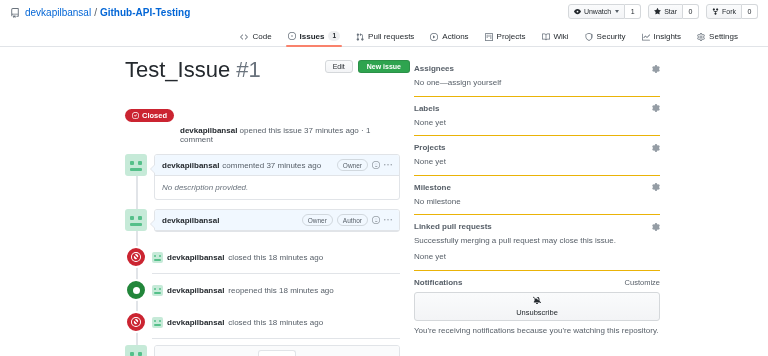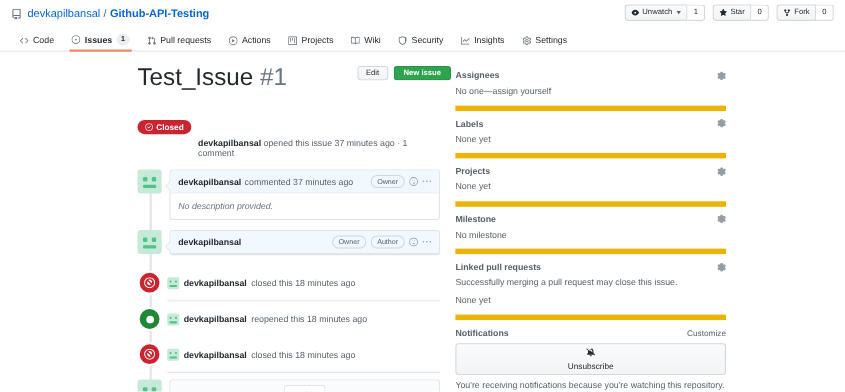--- a/index.html
+++ b/index.html
@@ -51,23 +51,24 @@
     padding: 0 5px;
     border-radius: 0 3px 3px 0;
     min-width: 16px; justify-content: center;
   }
   .caret { border-top: 3px solid #586069; border-left: 2.5px solid transparent; border-right: 2.5px solid transparent; margin-left: 1px; }
 
   
   .nav-tabs {
     height: 22px;
     display: flex; align-items: flex-end;
-    padding: 0 10px;
+    padding: 0 22px;
     border-bottom: 1px solid #e1e4e8;
     gap: 0;
+    justify-content: flex-end;
   }
   .nav-tab {
     display: flex; align-items: center; gap: 4px;
     font-size: 8px; color: #24292e;
     padding: 0 8px 5px 8px;
     position: relative;
     white-space: nowrap;
   }
   .nav-tab .tico { color: #6a737d; display: flex; align-items: center; }
   .nav-tab.active { font-weight: 600; }
@@ -200,21 +201,21 @@
     border-bottom: 1px solid #e1e4e8; padding: 4px 6px 0 6px; border-radius: 2px 2px 0 0; flex-direction: column;
   }
   .etab { font-size: 8px; padding: 4px 9px; color: #24292e; border: 1px solid transparent; }
   .etab.active { background: #fff; border-color: #e1e4e8; border-bottom-color: #fff; border-radius: 3px 3px 0 0; margin-bottom: -1px; }
   .etools { margin-left: auto; display: flex; align-items: center; gap: 3px; padding-bottom: 4px; }
   .tgroup { display: flex; align-items: center; gap: 3px; padding: 0 5px; }
   .tbtn { color: #586069; display: flex; align-items: center; justify-content: center; width: 11px; height: 11px; font-size: 8px; }
   .editor-area { padding: 6px 7px; height: 36px; }
 
   
-  .side-sec { padding: 7px 0; border-bottom: 5px solid #eab308; }
+  .side-sec { padding: 7px 0; border-bottom: 1px solid #eab308; }
   .side-sec:first-child { padding-top: 0; }
   .side-head { display: flex; align-items: center; font-size: 8px; font-weight: 600; color: #586069; }
   .side-head .gear { margin-left: auto; color: #959da5; display: flex; align-items: center; }
   .side-head .link { margin-left: auto; color: #586069; font-weight: 400; font-size: 7.5px; }
   .side-text { font-size: 8px; color: #586069; margin-top: 4px; line-height: 1.45; }
   .btn-unsub {
     display: flex; align-items: center; justify-content: center; gap: 4px;
     width: 100%; margin-top: 5px; font-size: 7.5px; color: #24292e;
     background: linear-gradient(#fafbfc,#f3f4f6); border: 1px solid #d5d8db;
     border-radius: 3px; padding: 3px 0; flex-direction: column;

